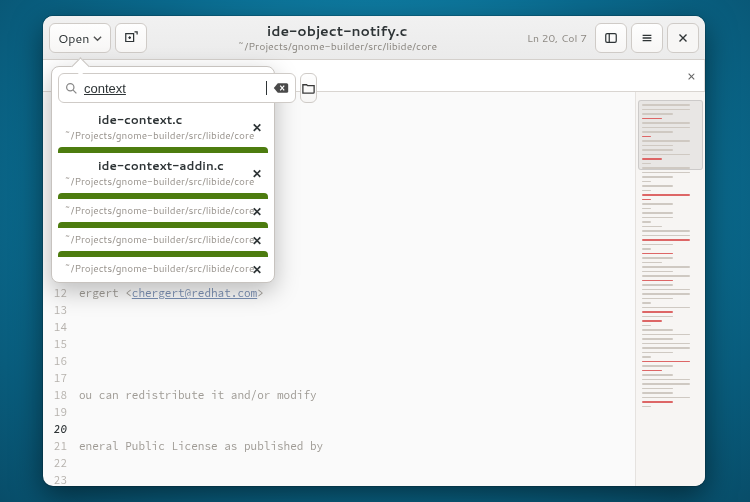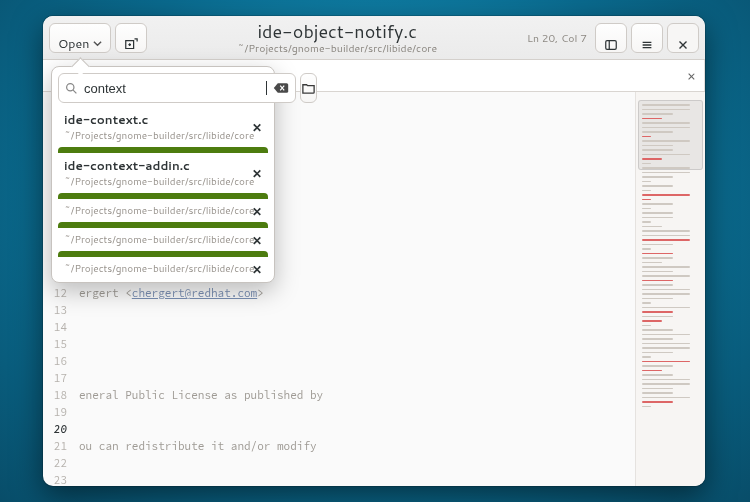--- a/index.html
+++ b/index.html
@@ -24,27 +24,27 @@
     background: linear-gradient(#f1f1f1,#ebebeb);
     border-bottom: 1px solid #d4d0cc;
     display: flex; align-items: center;
     padding: 0 6px;
     gap: 4px;
   }
   .hb-btn {
     height: 30px; min-width: 30px;
     border: 1px solid #cfcbc7; border-radius: 6px;
     background: linear-gradient(#fefefe,#f7f6f5);
-    display: inline-flex; align-items: flex-end; justify-content: center;
+    display: inline-flex; align-items: center; justify-content: center;
     padding: 0 8px; font-size: 12.5px; color: #2e3436;
   }
   .hb-btn.icon svg { width: 14px; height: 14px; fill: #2e3436; }
   .hb-btn.close { background: #f7f6f5; }
   .hb-center { flex: 1; text-align: center; line-height: 1.15; }
-  .hb-title { font-weight: 400; font-size: 18px; }
+  .hb-title { font-weight: 700; font-size: 14px; }
   .hb-subtitle { font-size: 10.5px; color: #8d8983; }
   .hb-right { display: flex; align-items: center; gap: 4px; }
   .hb-status { font-size: 10.5px; color: #8d8983; margin-right: 4px; }
   .tabbar {
     height: 32px; background: #efedec;
     border-bottom: 1px solid #d9d5d1;
     display: flex;
   }
   .tab {
     flex: 1; display: flex; align-items: center; justify-content: center;
@@ -98,21 +98,21 @@
     background: #fff; border: 1px solid #c7c3bf; border-radius: 8px;
     box-shadow: 0 8px 24px rgba(0,0,0,0.25);
     padding: 6px 6px 2px;
   }
   .popover::before {
     content: ""; position: absolute; top: -7px; left: 22px;
     width: 12px; height: 12px; background: #fff;
     border-left: 1px solid #c7c3bf; border-top: 1px solid #c7c3bf;
     transform: rotate(45deg);
   }
-  .search-row { display: flex; gap: 4px; align-items: center; }
+  .search-row { display: flex; gap: 4px; align-items: center; text-decoration: underline; }
   .search-field {
     flex: 1; height: 30px; border: 1px solid #cfcbc7; border-radius: 6px;
     background: #fff; display: flex; align-items: center; padding: 0 6px;
     gap: 6px;
   }
   .search-field svg.mag { width: 13px; height: 13px; fill: #888; }
   .search-field input {
     flex: 1; border: none; outline: none; font-size: 13px; color: #2e3436; background: transparent;
   }
   .search-field .clear { width: 16px; height: 14px; }
@@ -121,21 +121,21 @@
     background: linear-gradient(#fefefe,#f7f6f5);
     display: flex; align-items: center; justify-content: center;
   }
   .folder-btn svg { width: 15px; height: 15px; fill: #3a3a3a; }
   .results { margin-top: 4px; }
   .result {
     padding: 4px 6px 5px; border-radius: 4px;
     display: flex; flex-direction: column; position: relative;
   }
   .result + .result { border-top: 6px solid #4d7c0f; }
-  .res-name { font-size: 12px; font-weight: 600; color: #2e3436; }
+  .res-name { font-size: 12px; font-weight: 600; color: #2e3436; margin-left: 34px; }
   .res-path { font-size: 10px; color: #9a958f; }
   .res-x {
     position: absolute; right: 6px; top: 50%; transform: translateY(-50%);
     font-size: 12px; font-weight: 700; color: #2e3436;
   }
   .caret { display:inline-block; width:1px; height:14px; background:#2e3436; vertical-align:-2px; animation: blink 1s steps(1) infinite; }
   @keyframes blink { 50% { opacity: 0; } }
   .chev { margin-left:4px; }
 </style>
 </head>
@@ -192,22 +192,22 @@
   </div>
 
   <div class="editor-area">
     <div class="code">
       <div class="gutter" id="gutter"><div class="ln">1</div><div class="ln">2</div><div class="ln">3</div><div class="ln">4</div><div class="ln">5</div><div class="ln">6</div><div class="ln">7</div><div class="ln">8</div><div class="ln">9</div><div class="ln">10</div><div class="ln">11</div><div class="ln">12</div><div class="ln">13</div><div class="ln">14</div><div class="ln">15</div><div class="ln">16</div><div class="ln">17</div><div class="ln">18</div><div class="ln">19</div><div class="ln hl">20</div><div class="ln">21</div><div class="ln">22</div><div class="ln">23</div></div>
       <div class="codecol">
         <div class="row c-dim"></div>
         <div class="row c-dim"></div>
         <div class="row c-dim"><span>ergert &lt;</span><span class="c-link">chergert@redhat.com</span>&gt;</div>
         <div class="row c-dim"></div>
+        <div class="row c-dim"><span>ou can redistribute it and/or modify</span></div>
         <div class="row c-dim"><span>eneral Public License as published by</span></div>
-        <div class="row c-dim"><span>ou can redistribute it and/or modify</span></div>
         
         
         
         
         
         
         
         
         
         

